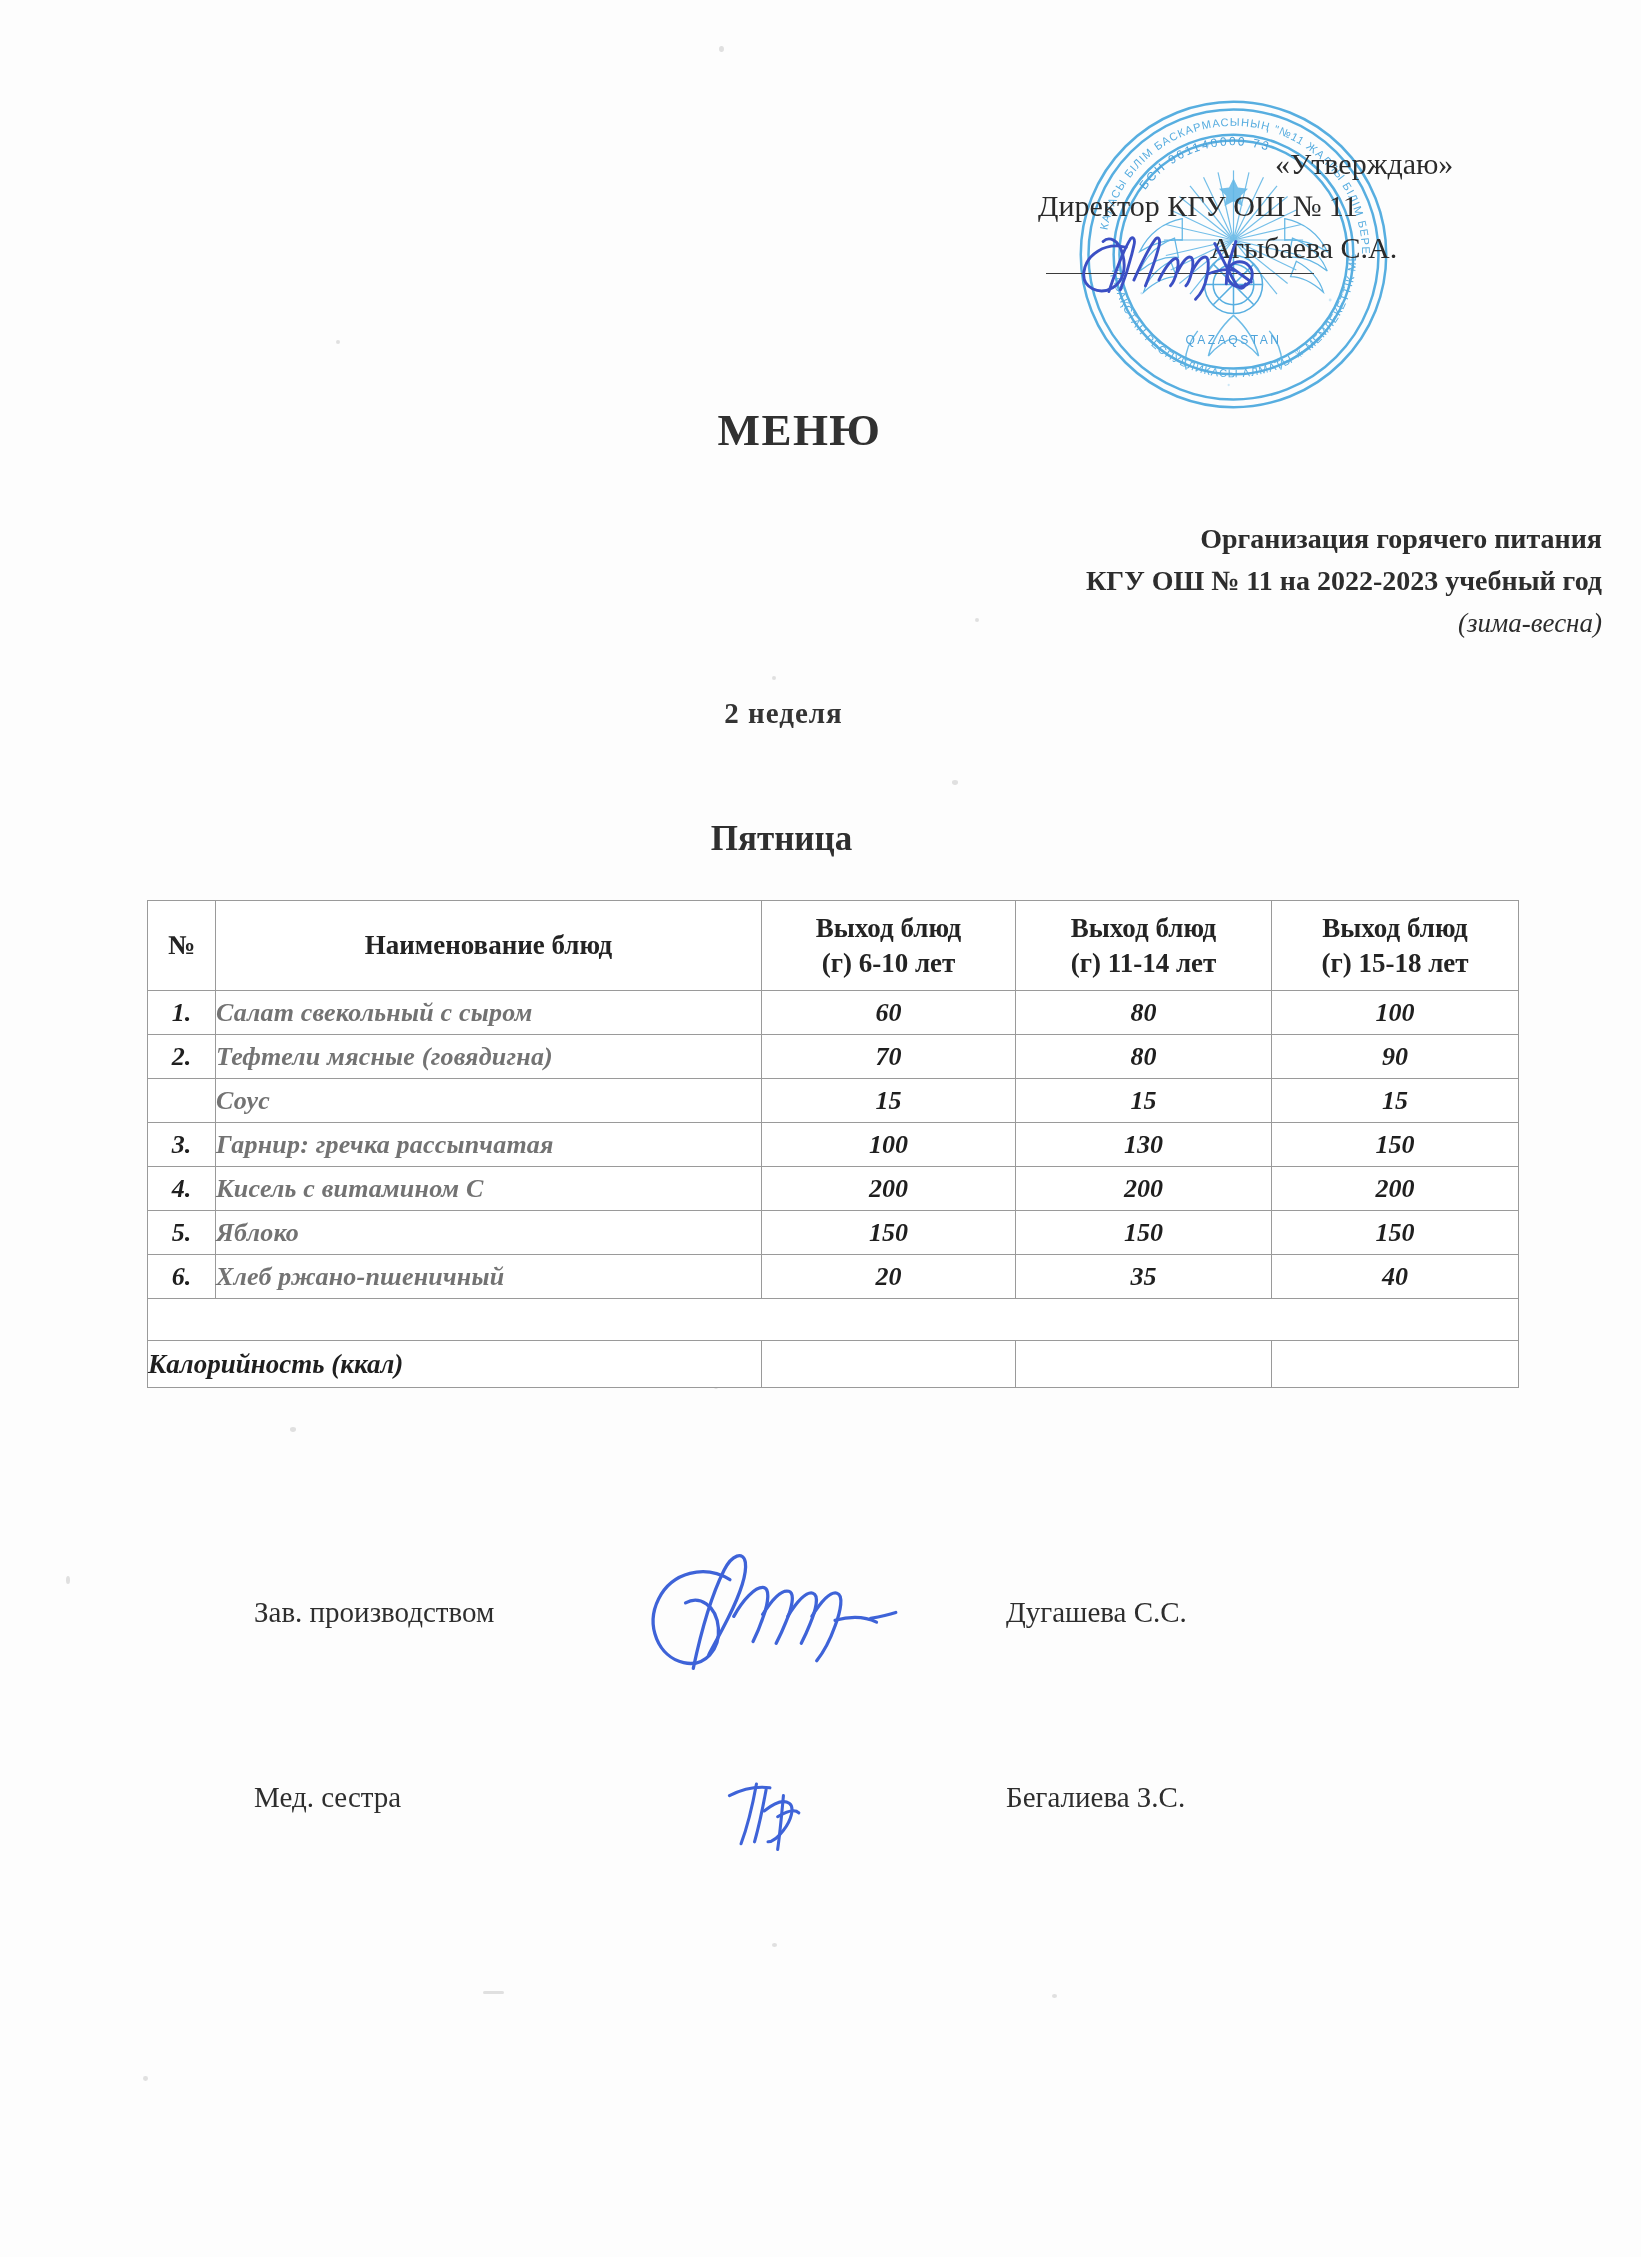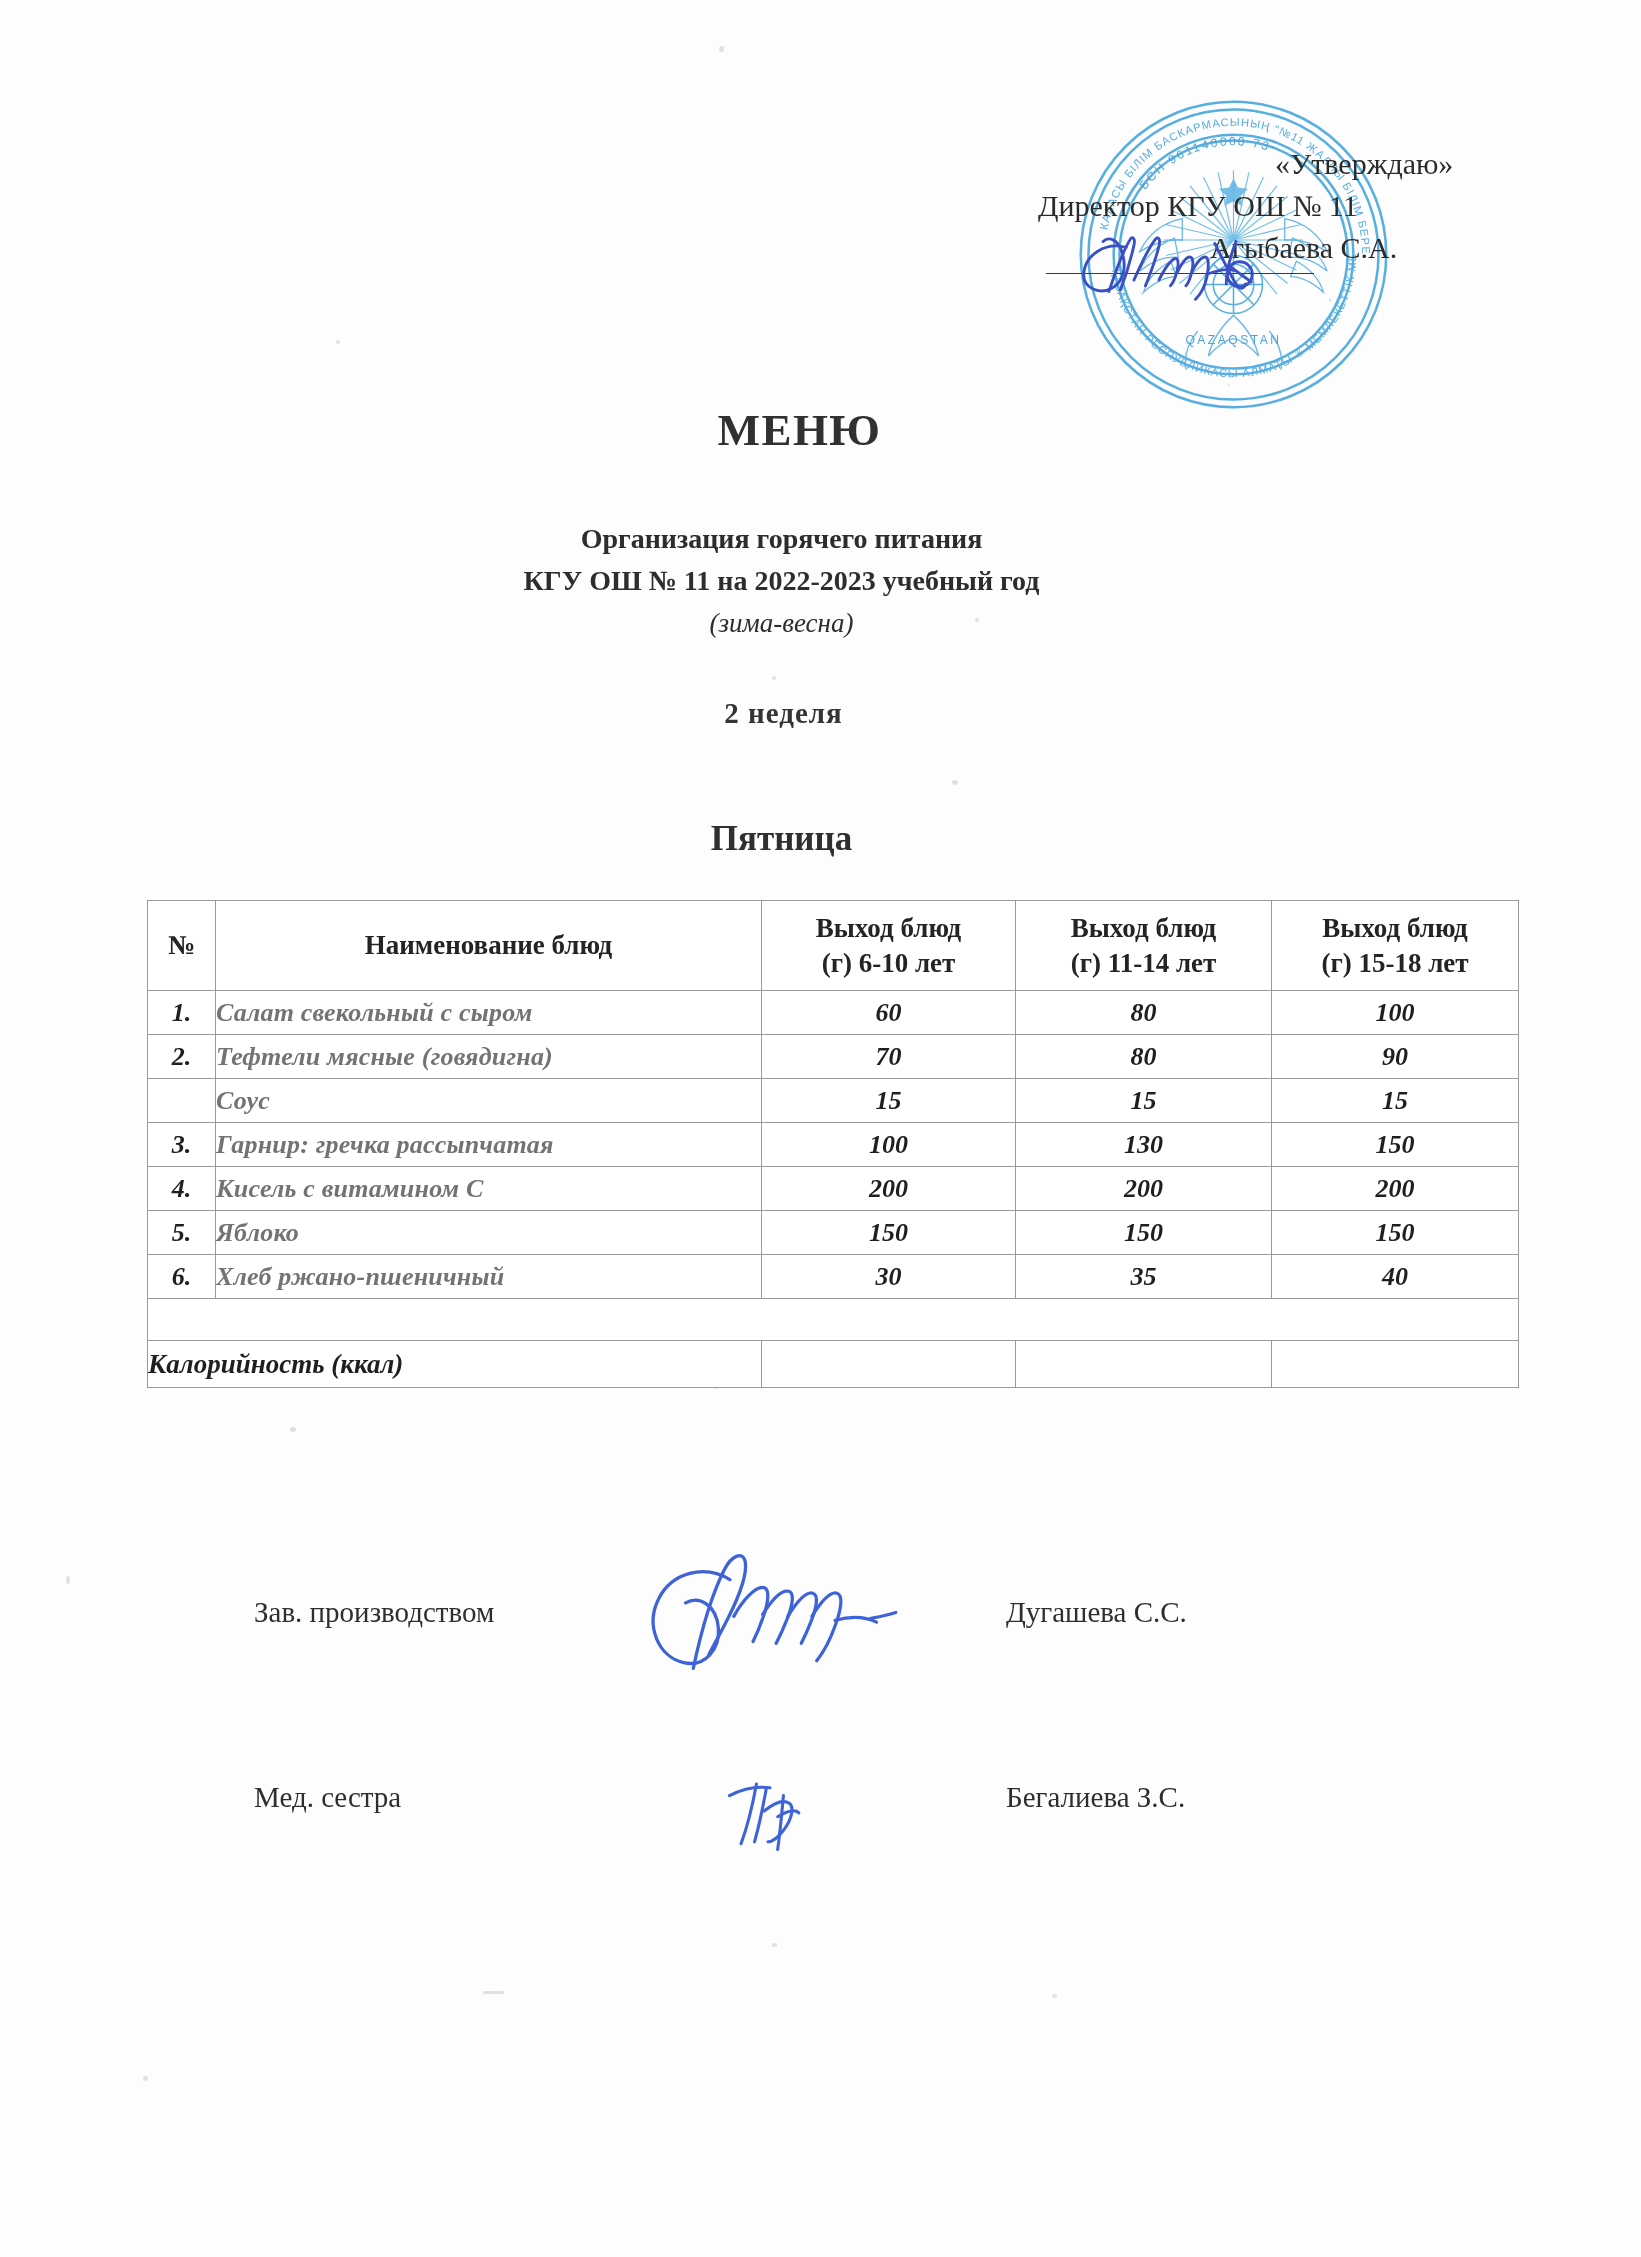--- a/index.html
+++ b/index.html
@@ -86,21 +86,21 @@
     color: #313131;
     z-index: 5;
     padding-left: 36px;
   }
   .menu-title span { position: relative; left: -39px; }
 
   .subtitle {
     position: absolute;
     left: 0; right: 0;
     top: 518px;
-    text-align: center;
+    text-align: right;
     font-size: 28px;
     font-weight: bold;
     line-height: 42px;
     color: #2d2d2d;
     z-index: 5;
   }
   .subtitle .l { display: block; position: relative; left: -39px; }
   .subtitle .season {
     font-style: italic;
     font-weight: normal;
@@ -438,21 +438,21 @@
         <tr class="dish">
           <td class="num">5.</td>
           <td class="nm">Яблоко</td>
           <td class="val">150</td>
           <td class="val">150</td>
           <td class="val">150</td>
         </tr>
         <tr class="dish">
           <td class="num">6.</td>
           <td class="nm">Хлеб ржано-пшеничный</td>
-          <td class="val">30</td>
+          <td class="val">20</td>
           <td class="val">35</td>
           <td class="val">40</td>
         </tr>
         <tr class="blank">
           <td colspan="5"></td>
         </tr>
         <tr class="kcal">
           <td class="kcal-label" colspan="2">Калорийность (ккал)</td>
           <td class="val"></td>
           <td class="val"></td>

